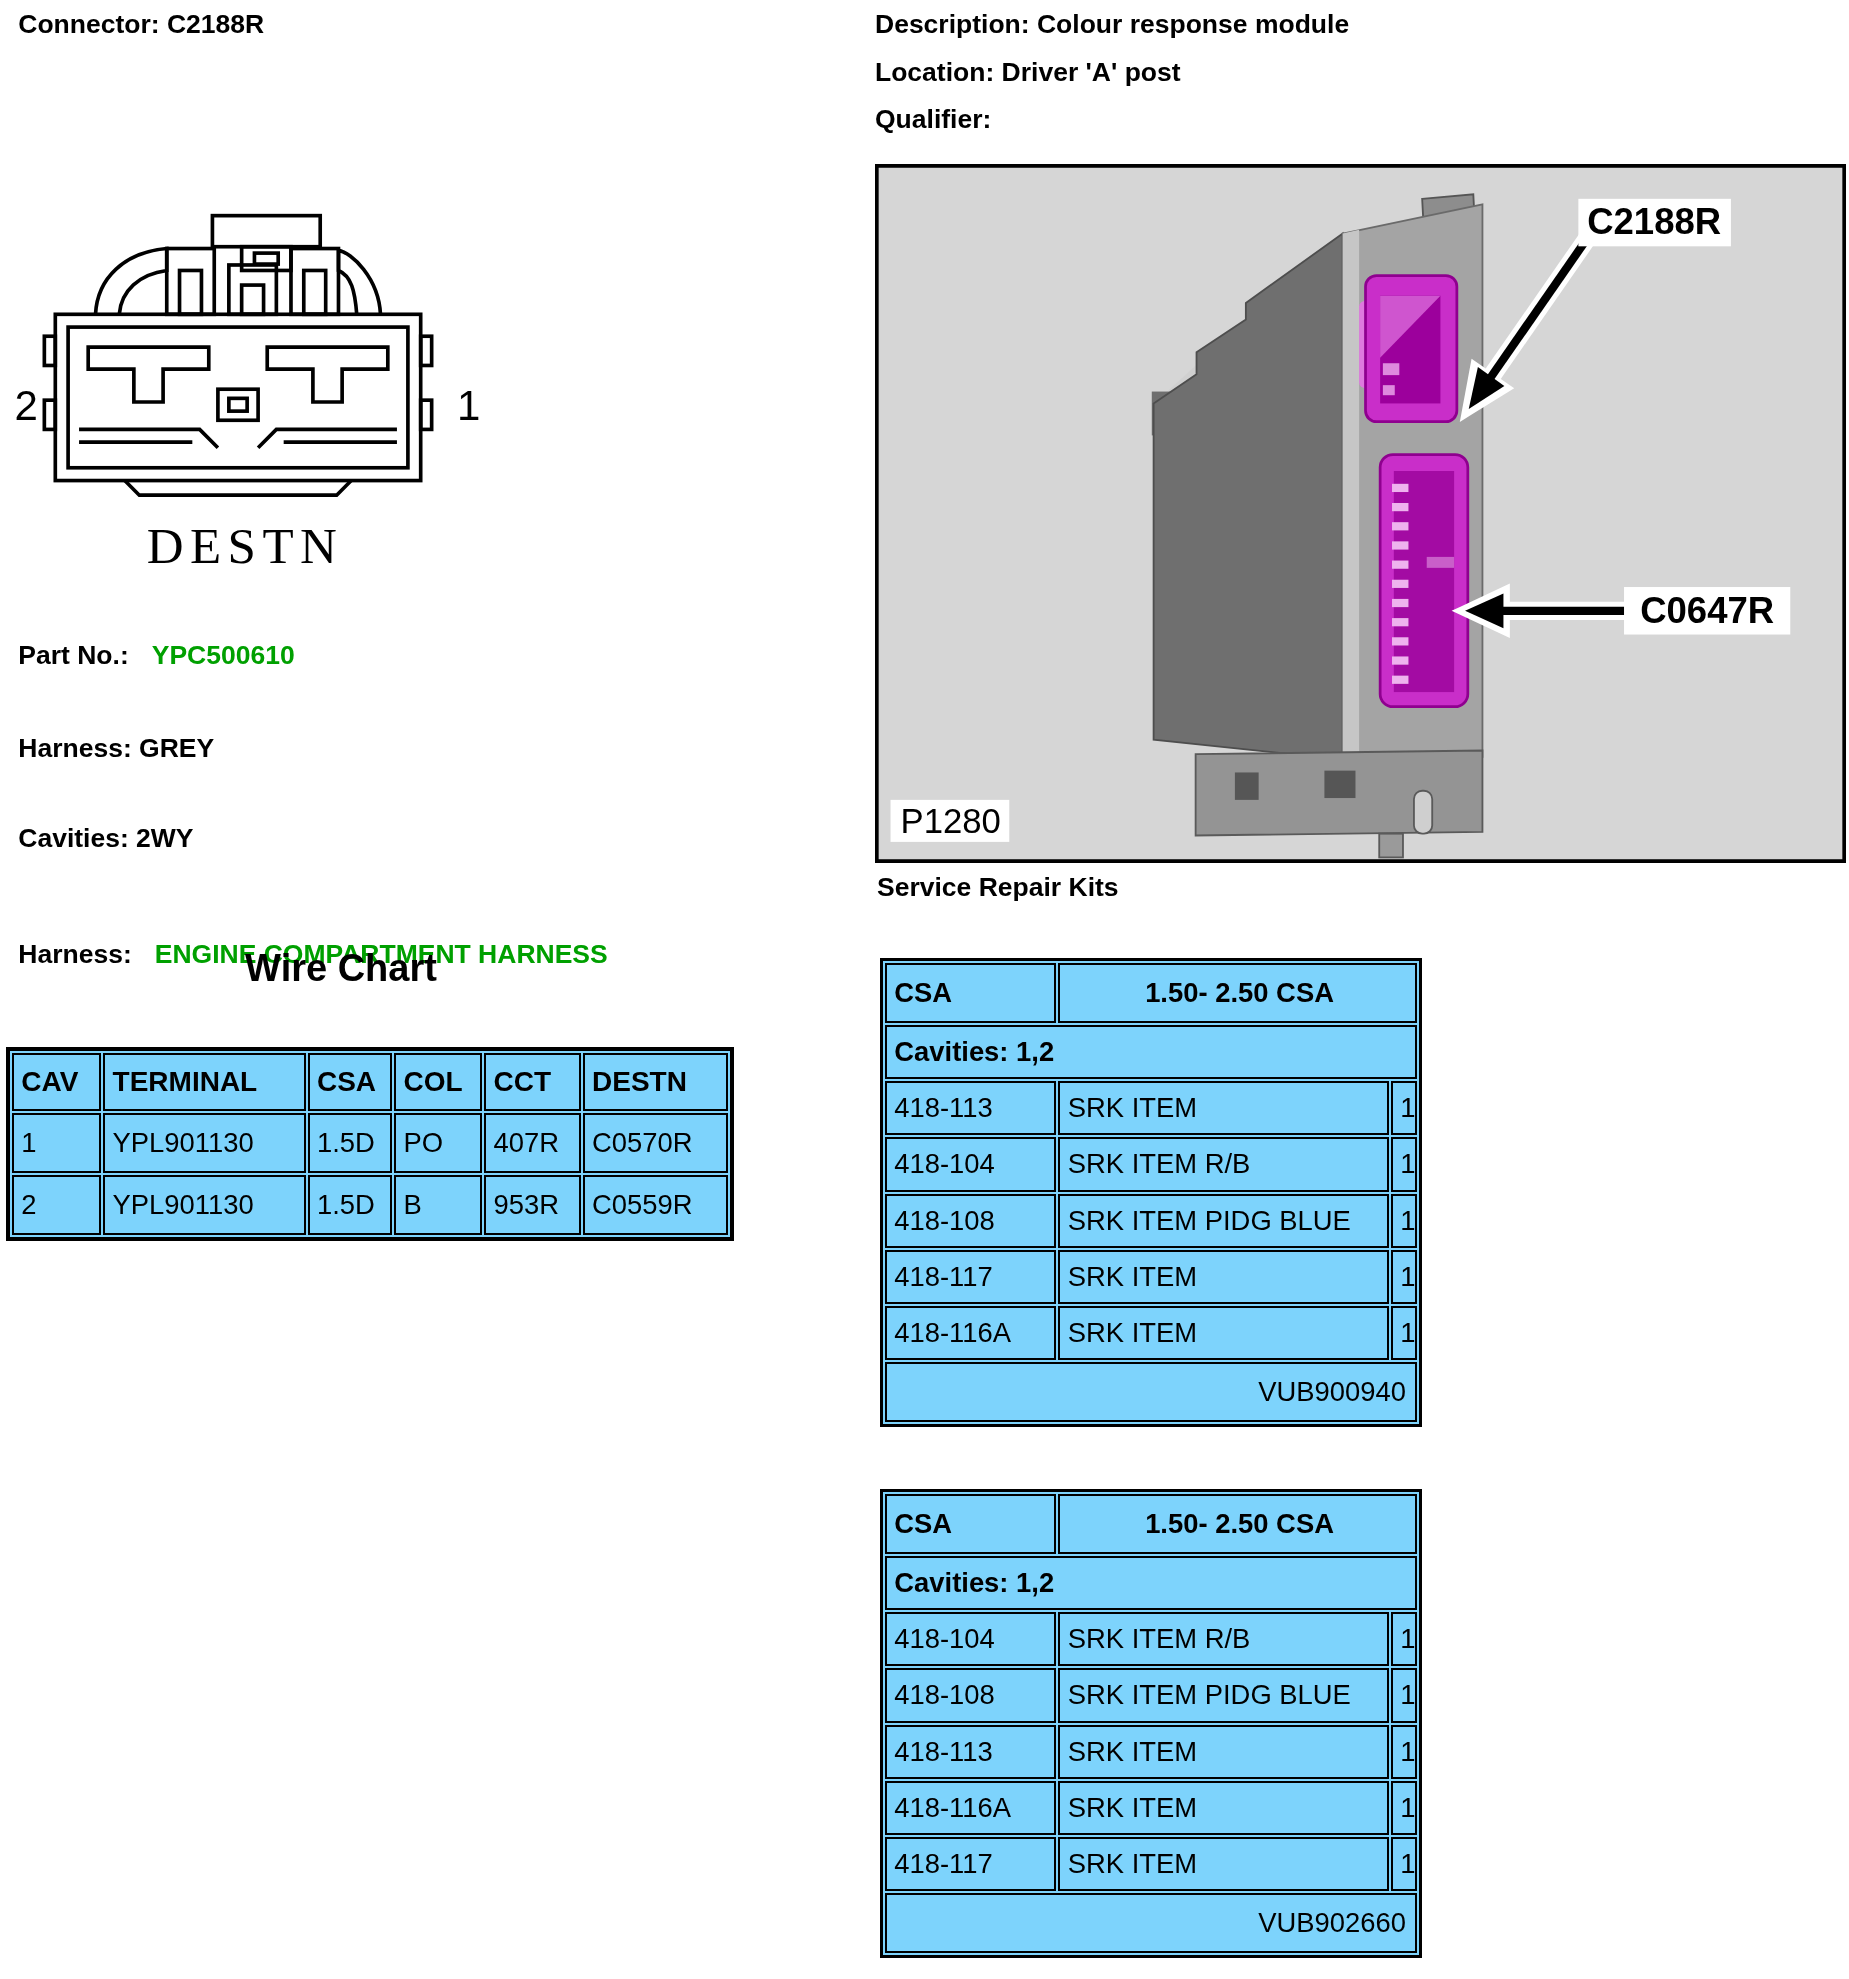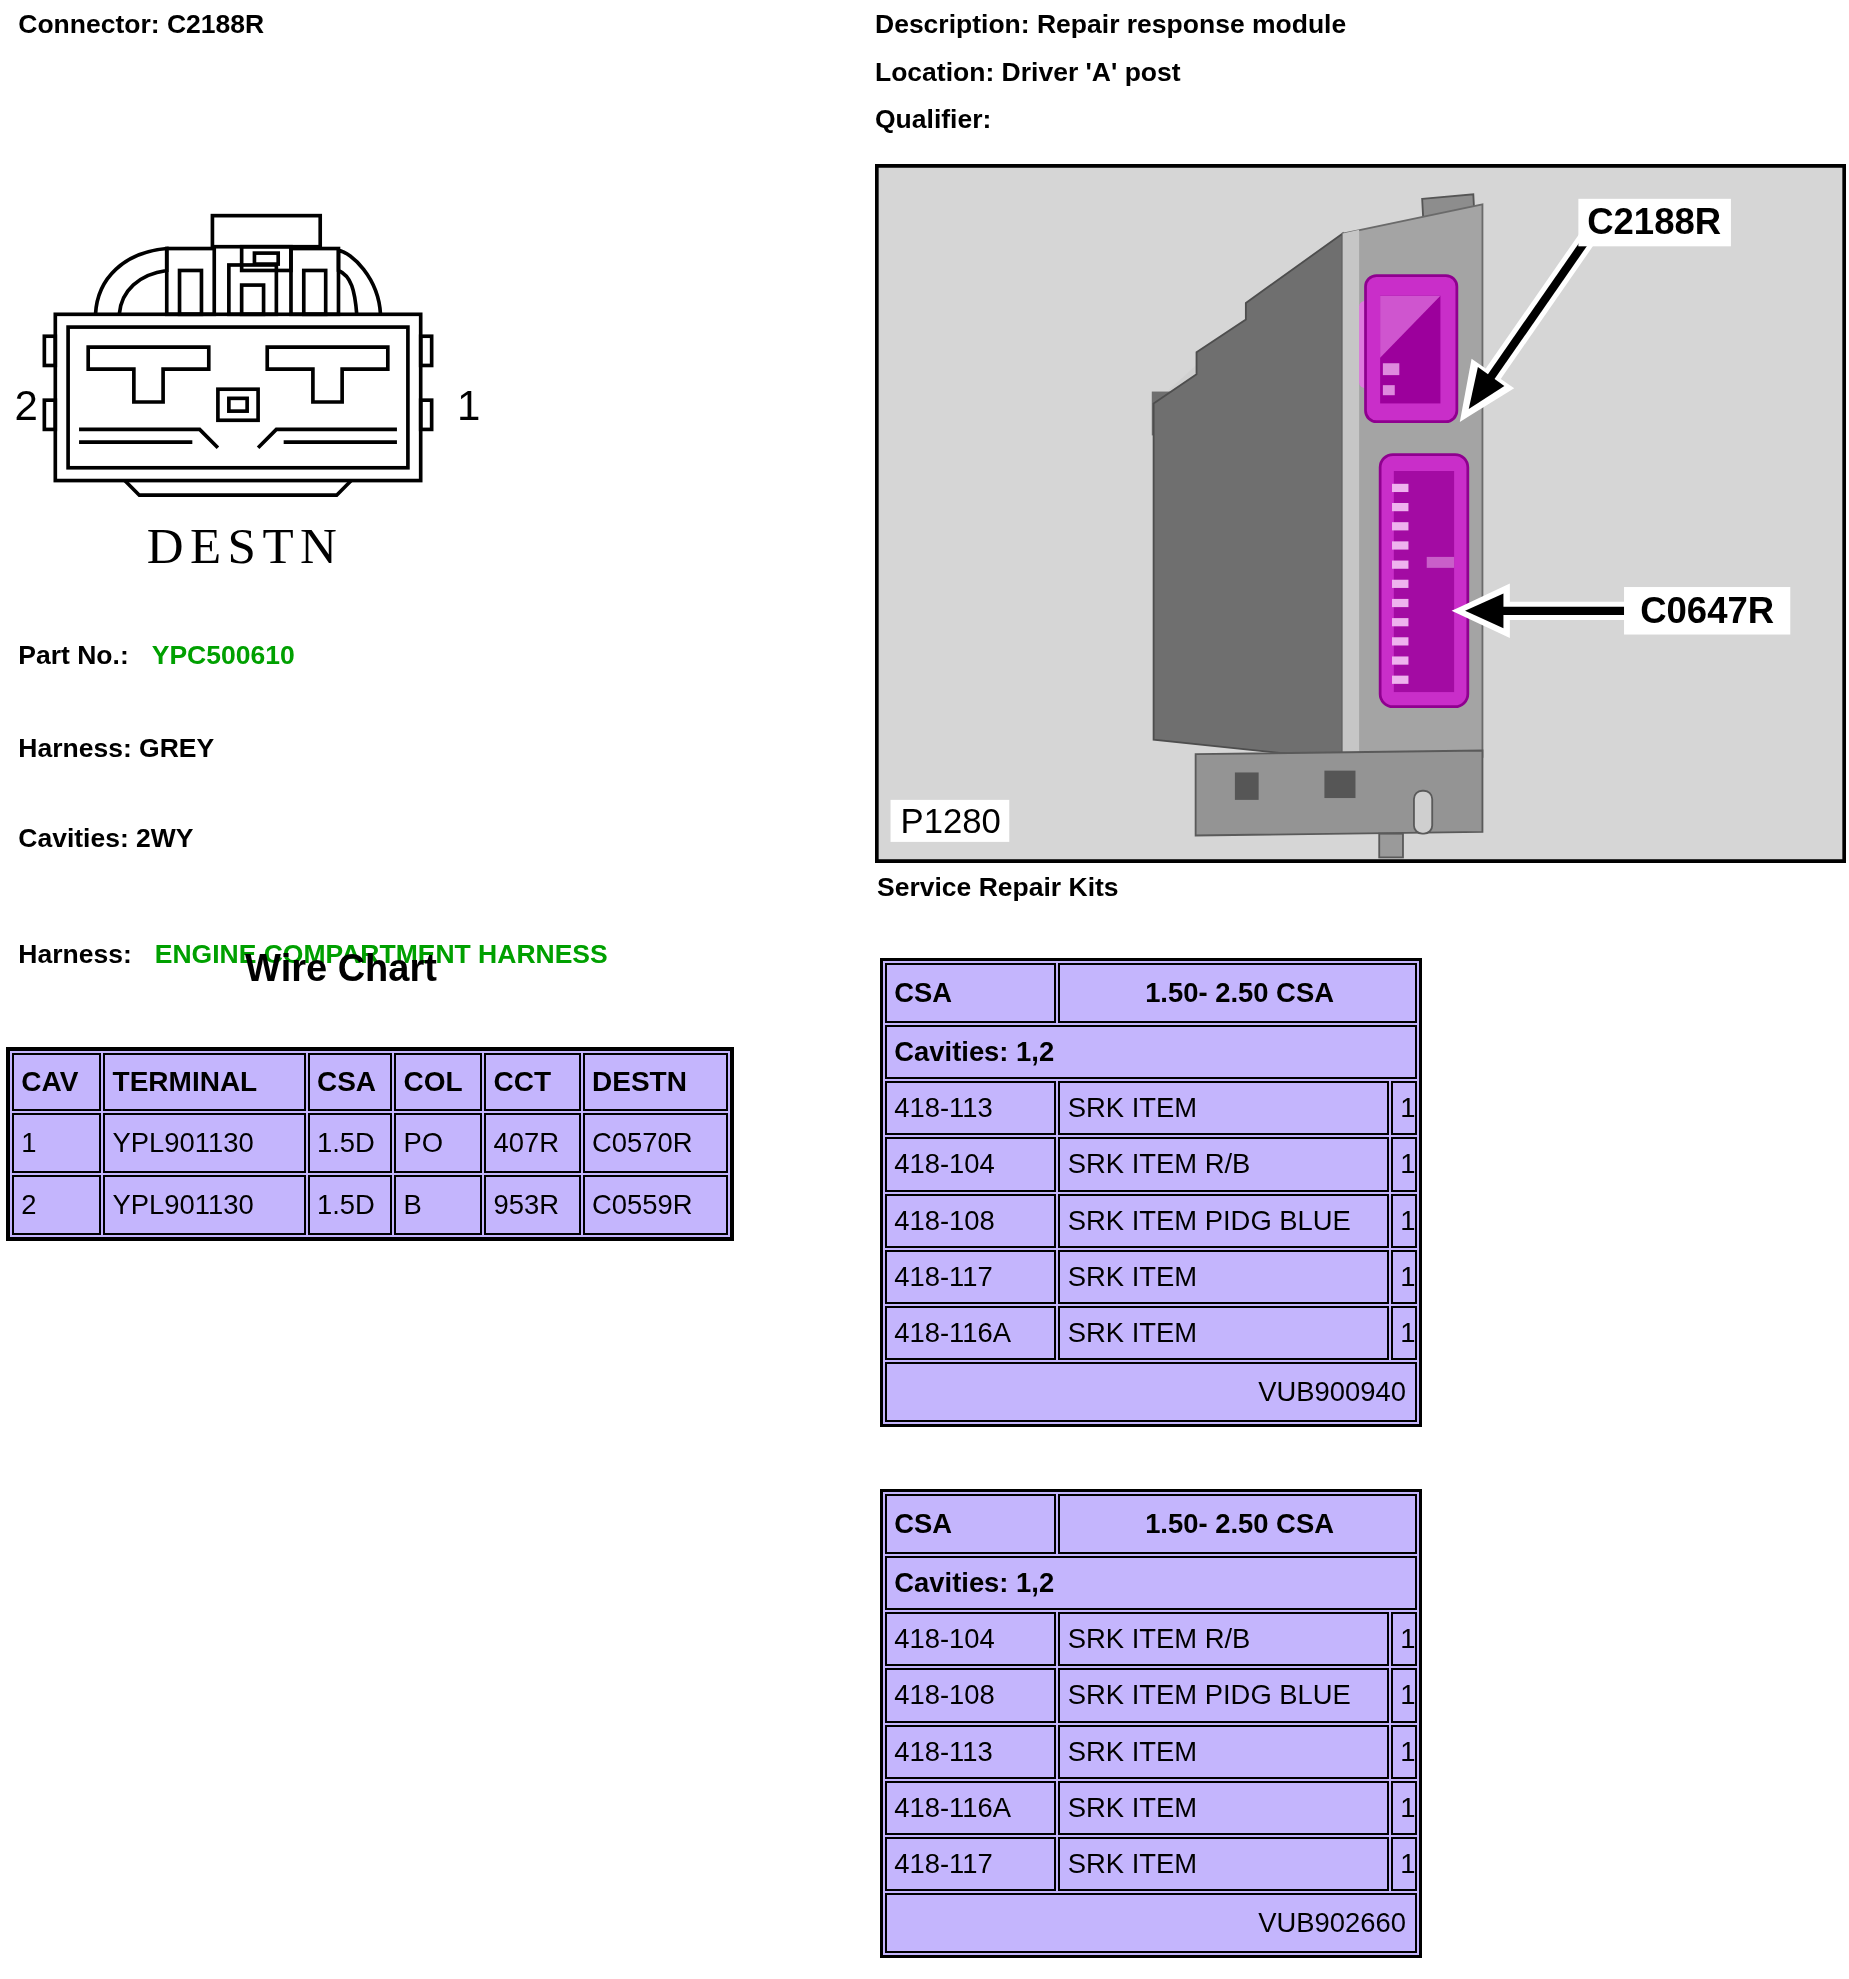--- a/index.html
+++ b/index.html
@@ -10,21 +10,21 @@
   .abs{position:absolute;}
   .hline{font-weight:bold;font-size:26.5px;white-space:nowrap;}
   .green{color:#00A000;}
   .val{margin-left:23px;}
   .pin{font-size:42px;font-weight:400;}
   .grey-caption{
     font-family:"Liberation Serif",serif;font-size:51px;letter-spacing:6.4px;
     text-align:center;width:256px;
   }
   .wire-title{font-weight:bold;font-size:38px;text-align:center;width:651px;}
-  table{border-collapse:separate;border-spacing:2.7px;background:#c4b5fd;}
+  table{border-collapse:separate;border-spacing:2.7px;background:#7dd3fc;}
   td{border:2.7px solid #000;vertical-align:middle;overflow:hidden;white-space:nowrap;}
   .wire{border:4.6px solid #000;table-layout:fixed;}
   .wire td{font-size:27.4px;padding:12px 3.7px 12px 7.3px;}
   .wire tr.hd td{font-weight:bold;font-size:28px;padding:11px 3.7px 11px 7.3px;}
   .srk{border:3.7px solid #000;table-layout:fixed;}
   .srk td{font-size:27.4px;padding:9.1px 3.7px 9.1px 7.3px;}
   .srk tr.hd td{font-weight:bold;padding:12px 3.7px 12px 7.3px;}
   .srk td.c2{text-align:center;}
   .srk td.cav{font-weight:bold;}
   .srk td.kit{text-align:right;padding:12px 9.1px 12px 7.3px;}
@@ -118,21 +118,21 @@
     <td>2</td>
     <td>YPL901130</td>
     <td>1.5D</td>
     <td>B</td>
     <td>953R</td>
     <td>C0559R</td>
   </tr>
 </tbody>
   </table>
 
-<div class="abs hline" style="left:875px;top:9.1px">Description: Repair response module</div>
+<div class="abs hline" style="left:875px;top:9.1px">Description: Colour response module</div>
 <div class="abs hline" style="left:875px;top:57px">Location: Driver 'A' post</div>
 <div class="abs hline" style="left:875px;top:104px">Qualifier:</div>
 
 <svg class="abs" style="left:875px;top:164px" width="971" height="699" viewBox="0 0 1063 765">
   <rect x="0" y="0" width="1063" height="765" fill="#D6D6D6" stroke="#000" stroke-width="8"></rect>
 
   <polygon points="310,258 512,74 532,80 332,270" fill="#d0d0d0"></polygon>
 
   <polygon points="599,38 655,33 658,92 602,95" fill="#8d8d8d" stroke="#555555" stroke-width="2"></polygon>
 

